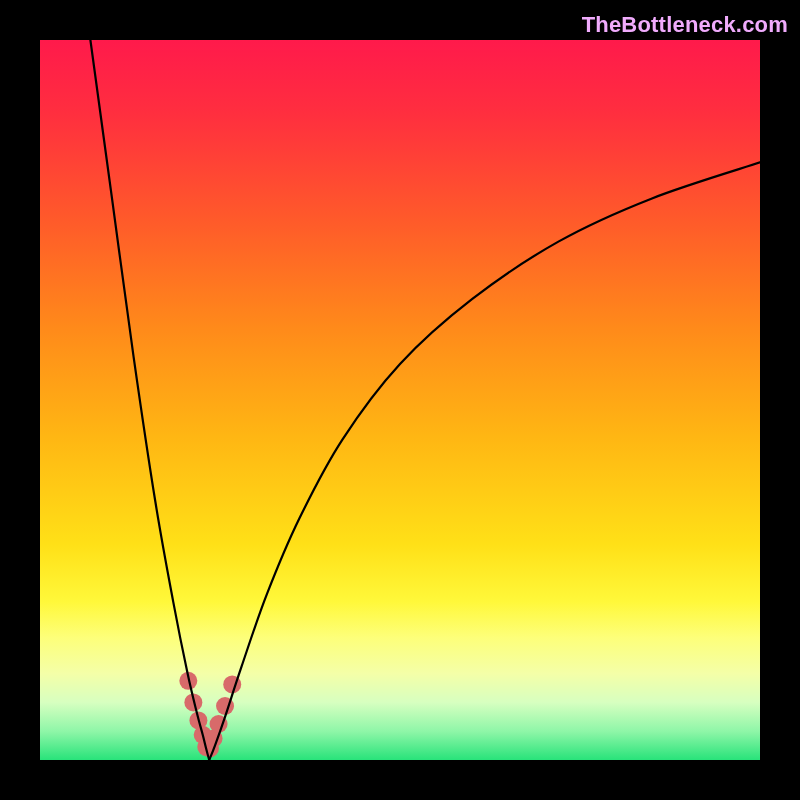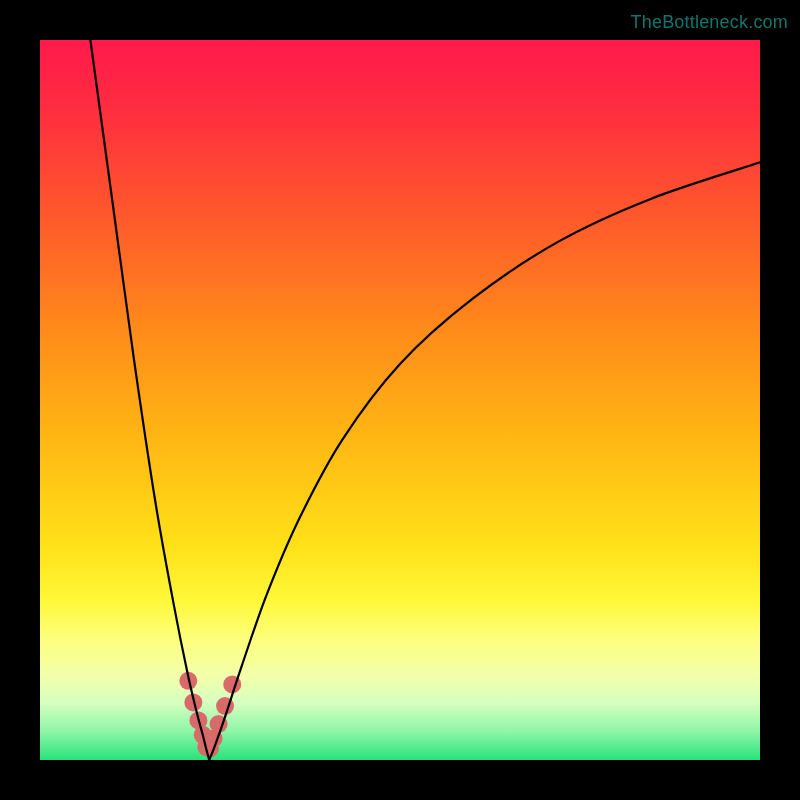--- a/index.html
+++ b/index.html
@@ -31,24 +31,24 @@
     position: absolute;
     left: 0;
     top: 0;
     width: 100%;
     height: 100%;
   }
   .watermark {
     position: absolute;
     top: 12px;
     right: 12px;
-    color: #0f766e;
-    font-size: 18px;
+    color: #f0abfc;
+    font-size: 22px;
     letter-spacing: 0.2px;
-    font-weight: 400;
+    font-weight: 700;
     z-index: 10;
   }
   svg.curve {
     position: absolute;
     left: 0;
     top: 0;
     width: 720px;
     height: 720px;
     z-index: 5;
   }

